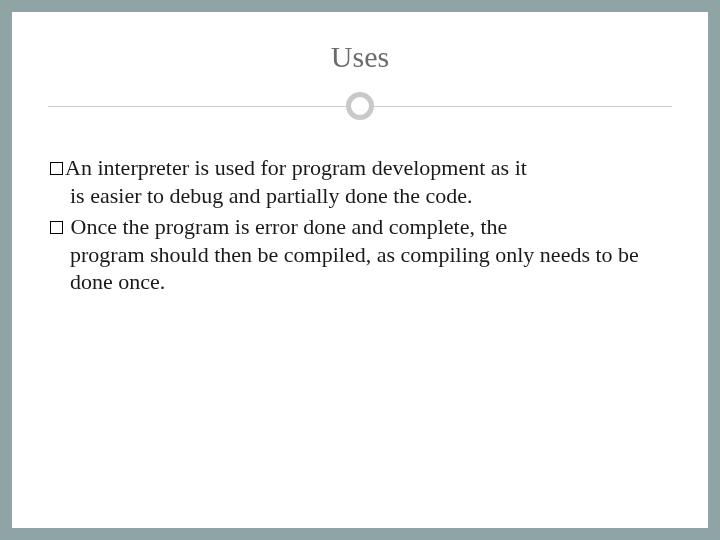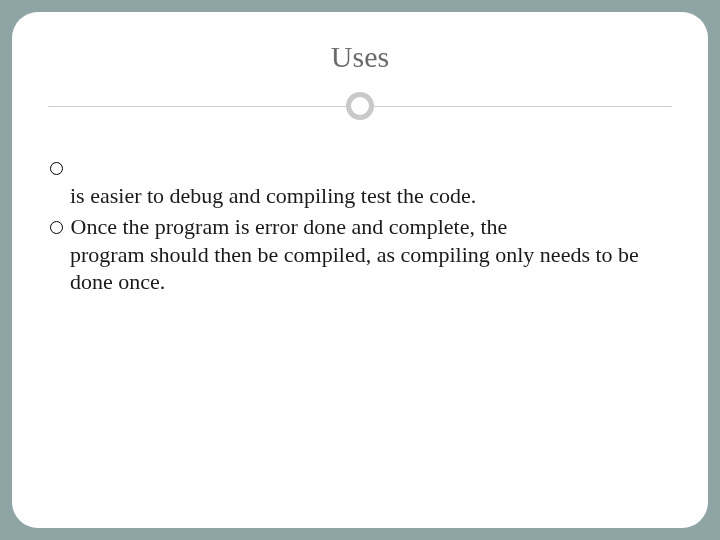--- a/index.html
+++ b/index.html
@@ -1,15 +1,15 @@
 <!DOCTYPE html>
 <html><head>
 <meta charset="utf-8">
 <style>
-  * { margin: 0; padding: 0; box-sizing: border-box; border-radius: 26px; }
+  * { margin: 0; padding: 0; box-sizing: border-box; }
   body {
     width: 720px;
     height: 540px;
     background: #8fa4a4;
     display: flex;
     align-items: center;
     justify-content: center;
     font-family: Georgia, 'Times New Roman', serif;
   }
   .slide {
@@ -89,21 +89,21 @@
   <div class="title-wrap">
     <div class="title">Uses</div>
     <div class="rule">
       <div class="line"></div>
       <div class="circle"></div>
     </div>
   </div>
 
   <div class="content">
     <div class="bullet-item">
-      <span class="bullet-marker"></span>
-      <span class="indent-text">is easier to debug and compiling test the code.</span>
+      <span class="bullet-marker"></span><span class="first-line">An interpreter is used for program development as it</span>
+      <span class="indent-text">is easier to debug and partially done the code.</span>
     </div>
     <div class="bullet-item">
       <span class="bullet-marker"></span><span class="first-line"> Once the program is error done and complete, the</span>
       <span class="indent-text">program should then be compiled, as compiling only needs to be done once.</span>
     </div>
   </div>
 </div>
 
 </body></html>

